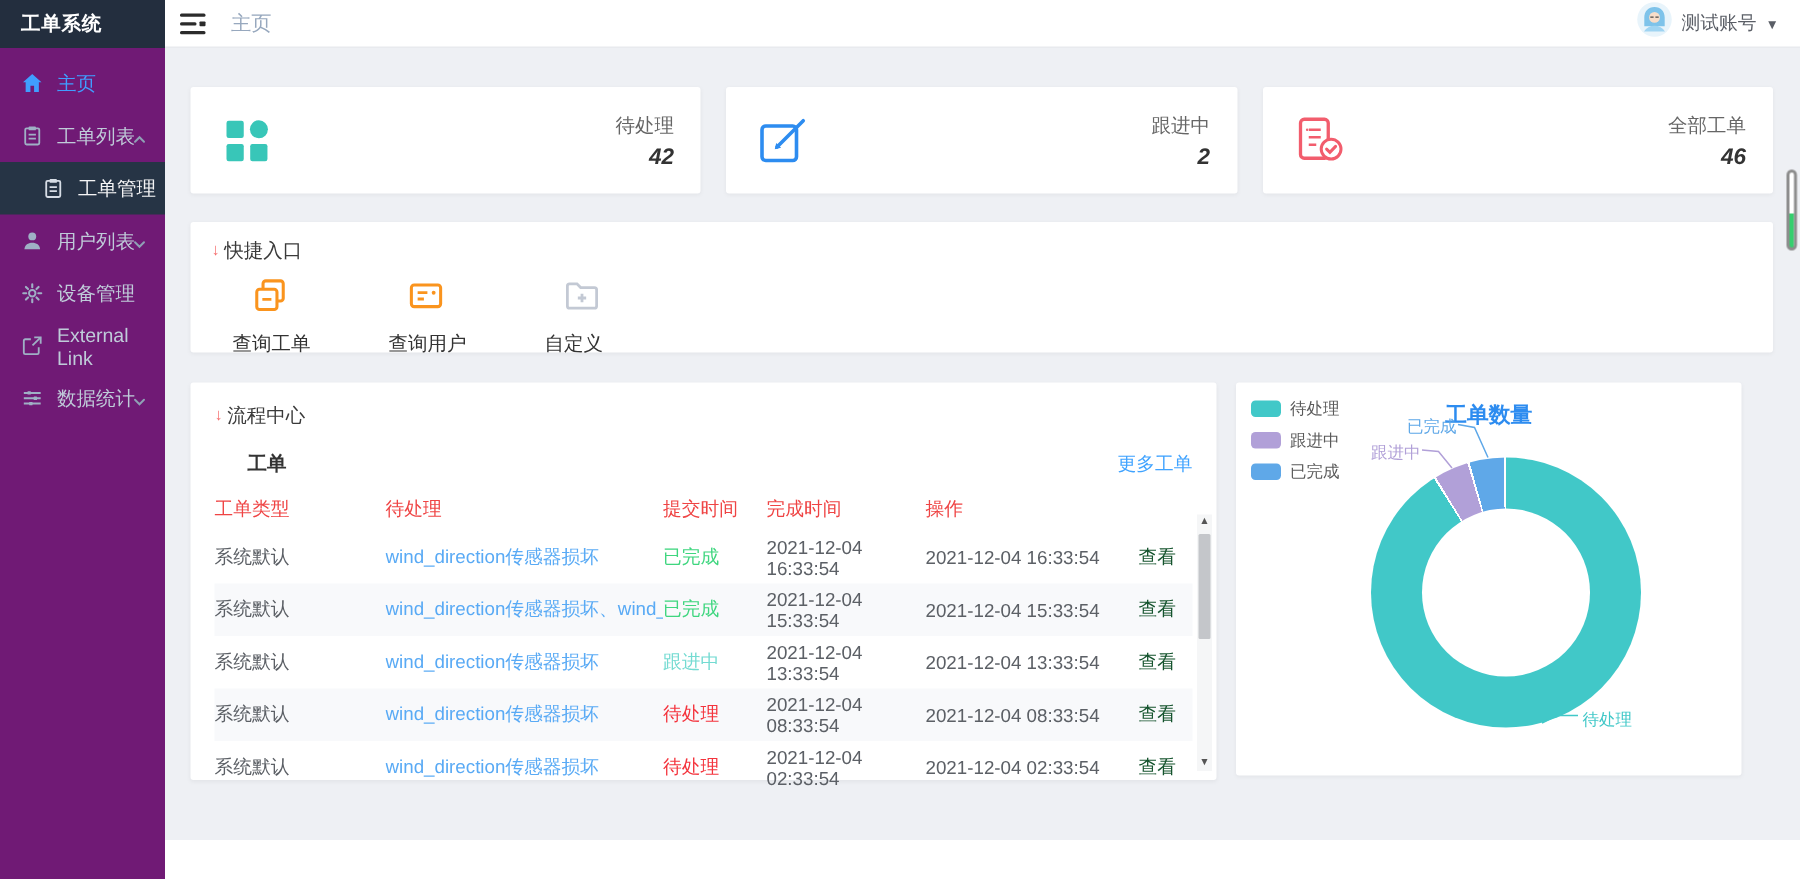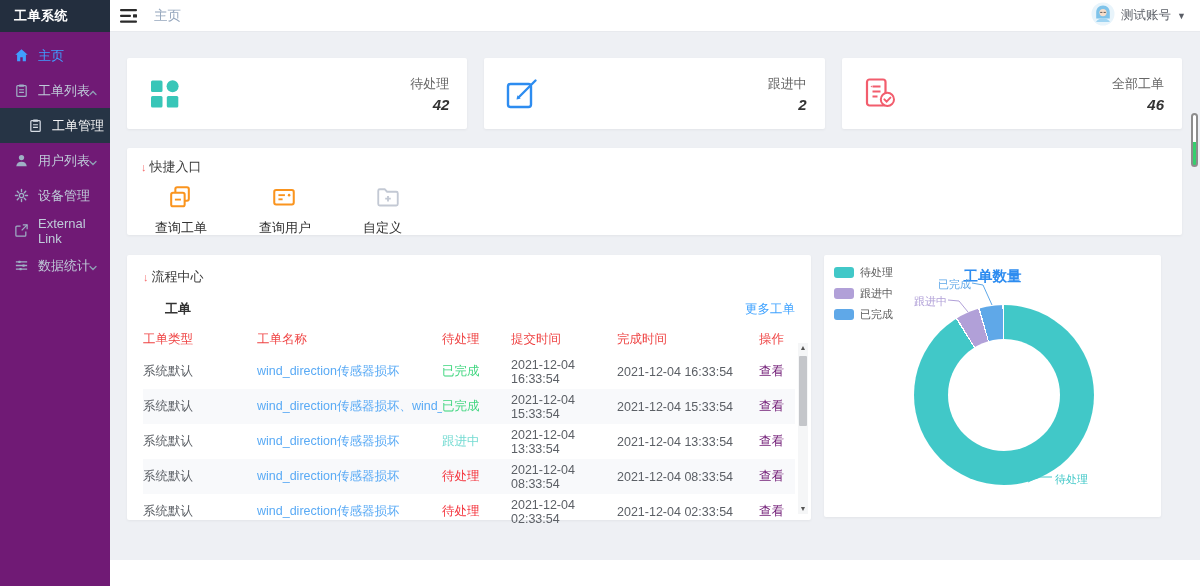--- a/index.html
+++ b/index.html
@@ -62,21 +62,21 @@
   .sub-row { display:flex; align-items:center; justify-content:space-between; margin-top:14px;margin-left:22px; }
   .sub-title { font-size:13px; font-weight:bold; color:#333; }
   .more-link { font-size:12.5px; color:#40a3ff; text-decoration:none; cursor:pointer; }
   .grid-row { display:grid; grid-template-columns:114px 185px 69px 106px 142px 1fr; align-items:center; }
   .thead { height:30px; margin-top:6px; }
   .thead .hcell { font-size:12.5px; color:#ef4444; }
   .tbody .grid-row { height:35px; font-size:12.5px; color:#5c6066; }
   .tbody .grid-row:nth-child(even) { background:#f8f9fb; }
   .cell-name { color:#59aaf5; white-space:nowrap; overflow:hidden; cursor:pointer; padding-right:6px; }
   .cell-status { font-weight:500; }
-  .cell-action { color:#701a75; cursor:pointer;font-family:Liberation Serif, serif; }
+  .cell-action { color:#14532d; cursor:pointer;font-family:Liberation Serif, serif; }
   .tscroll { position:absolute; right:3px; top:88px; width:10px; height:171px; background:#f5f6f7; }
   .tscroll .arr { position:absolute; left:0; width:10px; height:10px; font-size:7px; color:#555; text-align:center; line-height:10px; cursor:pointer; }
   .tscroll .arr.up { top:0; }
   .tscroll .arr.dn { bottom:0; }
   .tscroll .thumb { position:absolute; left:1px; top:13px; width:8px; height:70px; background:#c4c6ca; border-radius:1px; cursor:pointer; }
 
   
   .chart-panel { width:337px; height:262px; position:relative; flex-shrink:0; }
   .chart-title { position:absolute; left:0; right:0; top:12px; text-align:center; font-size:14.5px; font-weight:bold; }
   .legend { position:absolute; left:10px; top:10px; }
@@ -298,21 +298,20 @@
           <div class="panel-title">
             <span class="red-arrow">↓</span>
             <span>流程中心</span>
           </div>
           <div class="sub-row">
             <span class="sub-title">工单</span>
             <a class="more-link">更多工单</a>
           </div>
           <div class="grid-row thead" id="thead">
               <span class="hcell">工单类型</span>
-              <span class="hcell">工单名称</span>
               <span class="hcell">待处理</span>
               <span class="hcell">提交时间</span>
               <span class="hcell">完成时间</span>
               <span class="hcell">操作</span>
             </div>
           <div class="tbody" id="tbody">
               <div class="grid-row">
                 <span class="cell-type">系统默认</span>
                 <span class="cell-name">wind_direction传感器损坏</span>
                 <span class="cell-status" style="color: rgb(63, 214, 127);">已完成</span>

